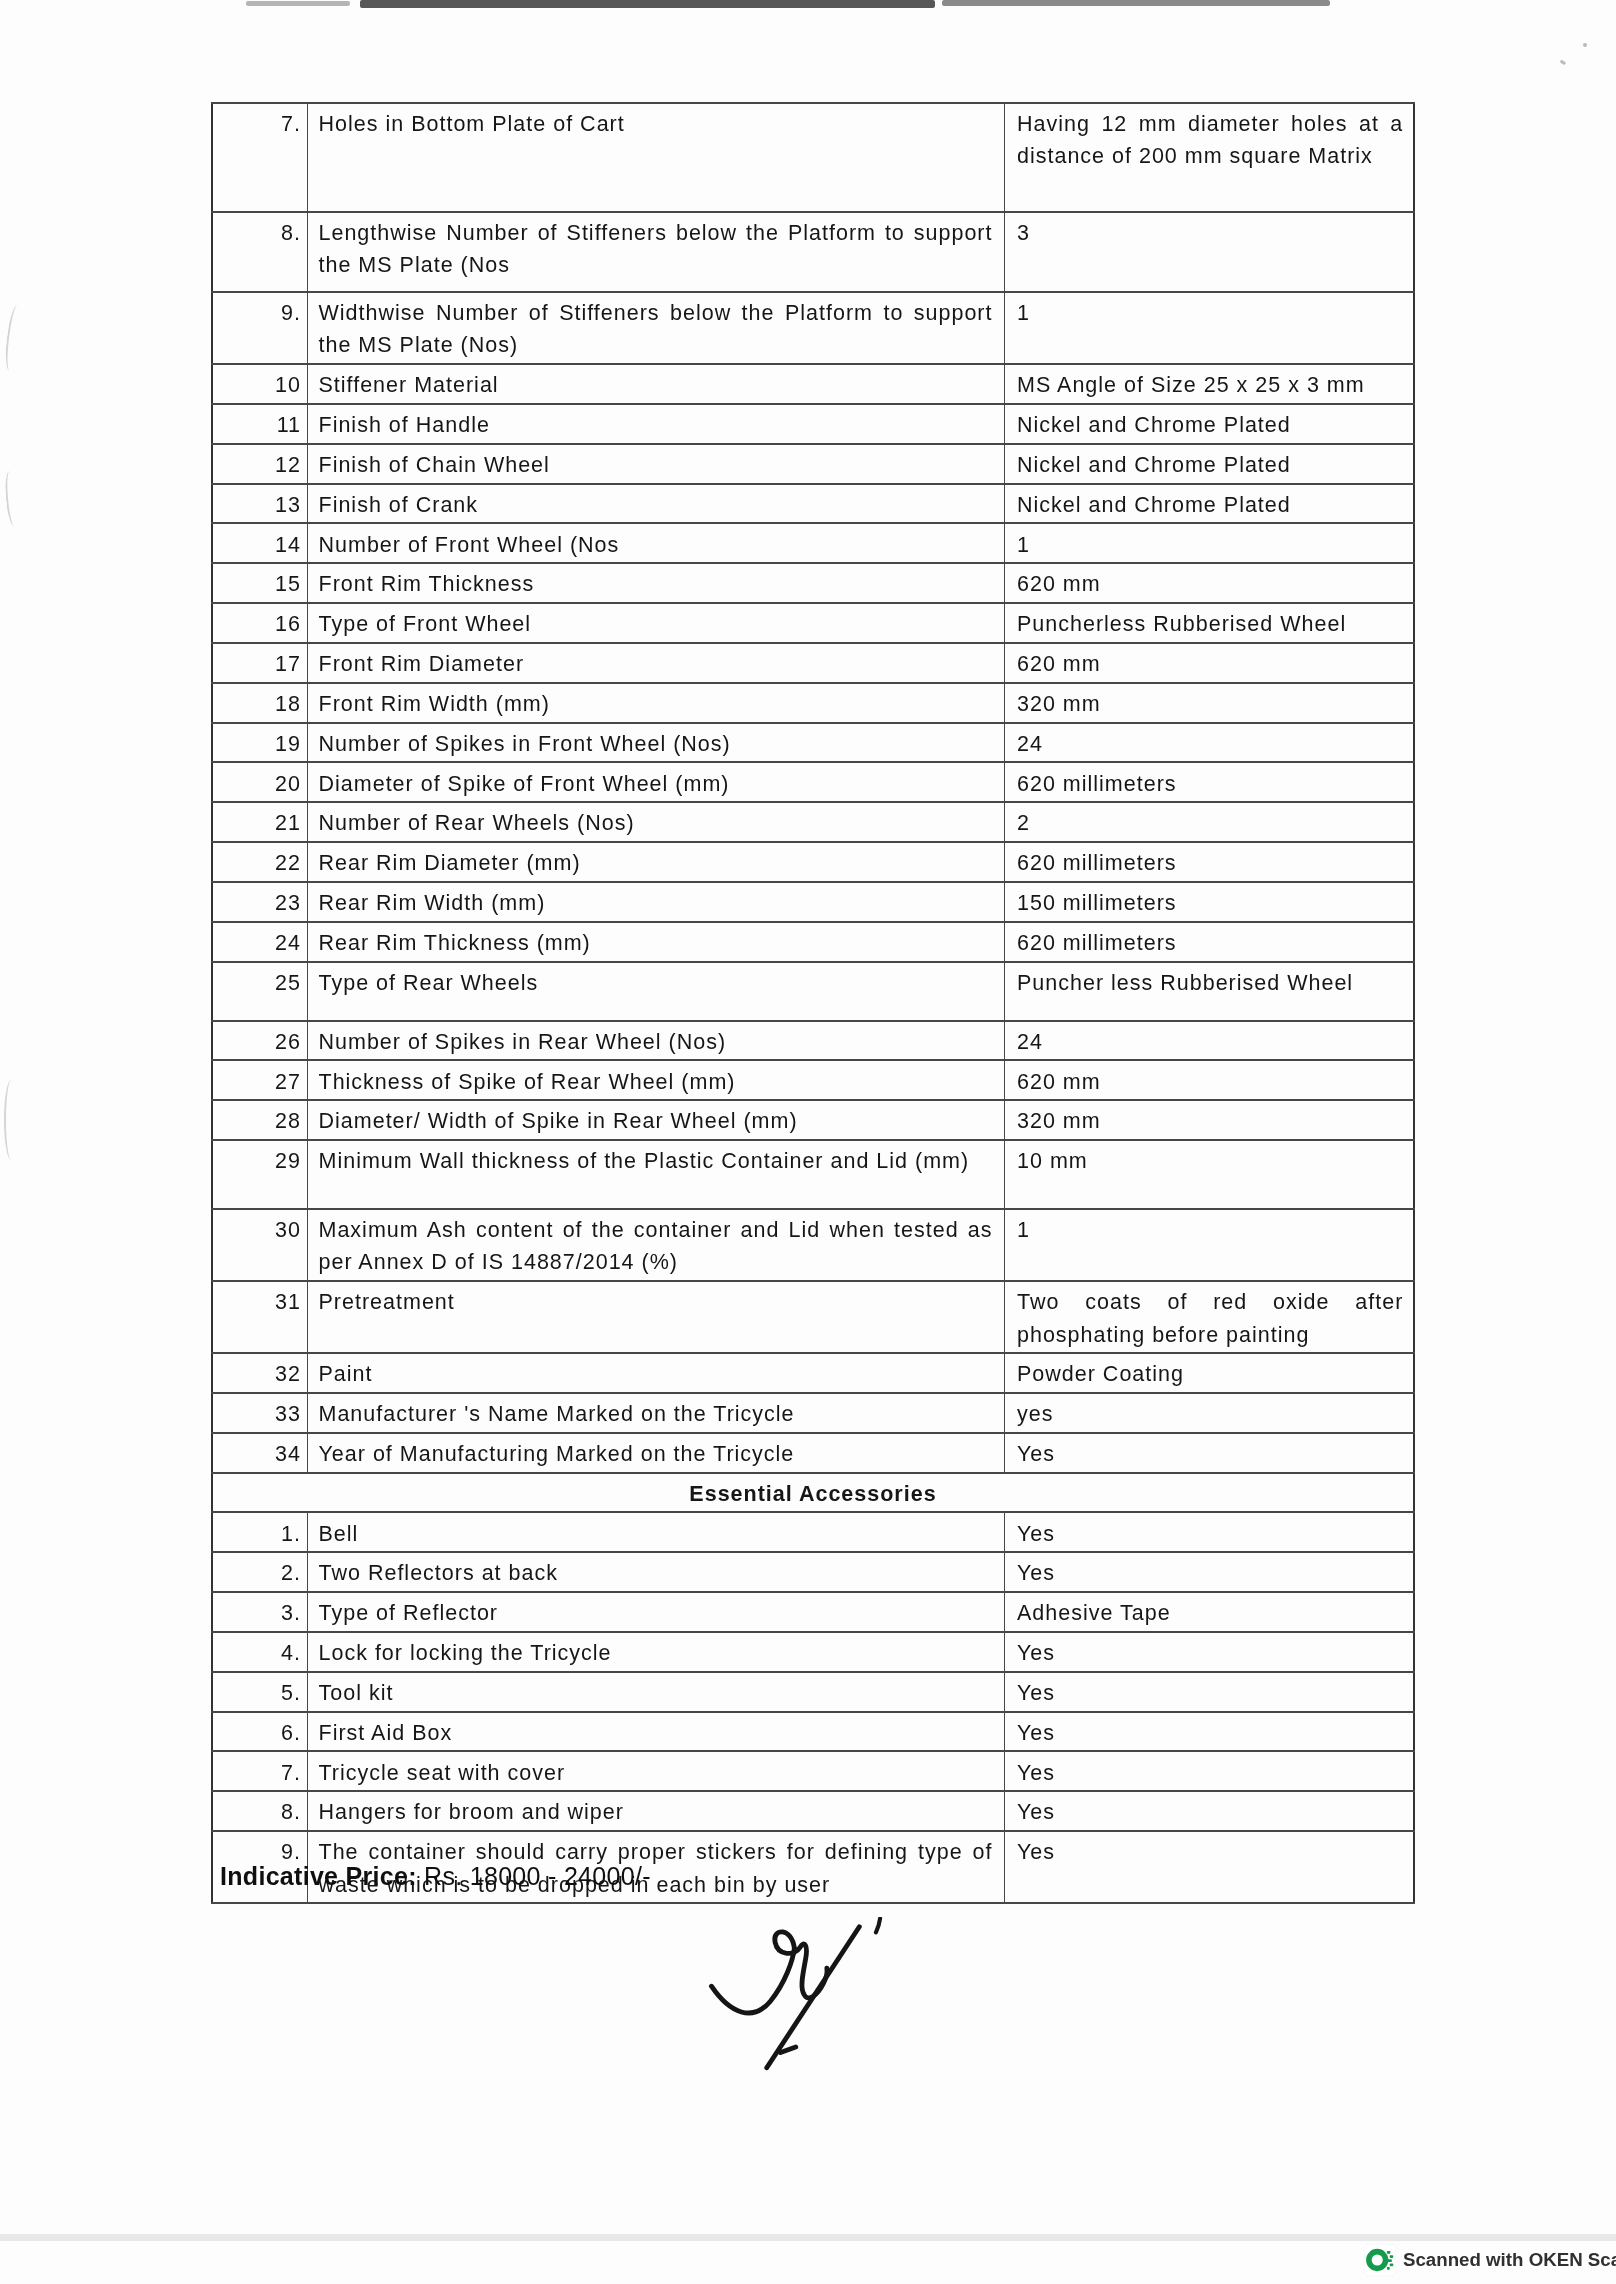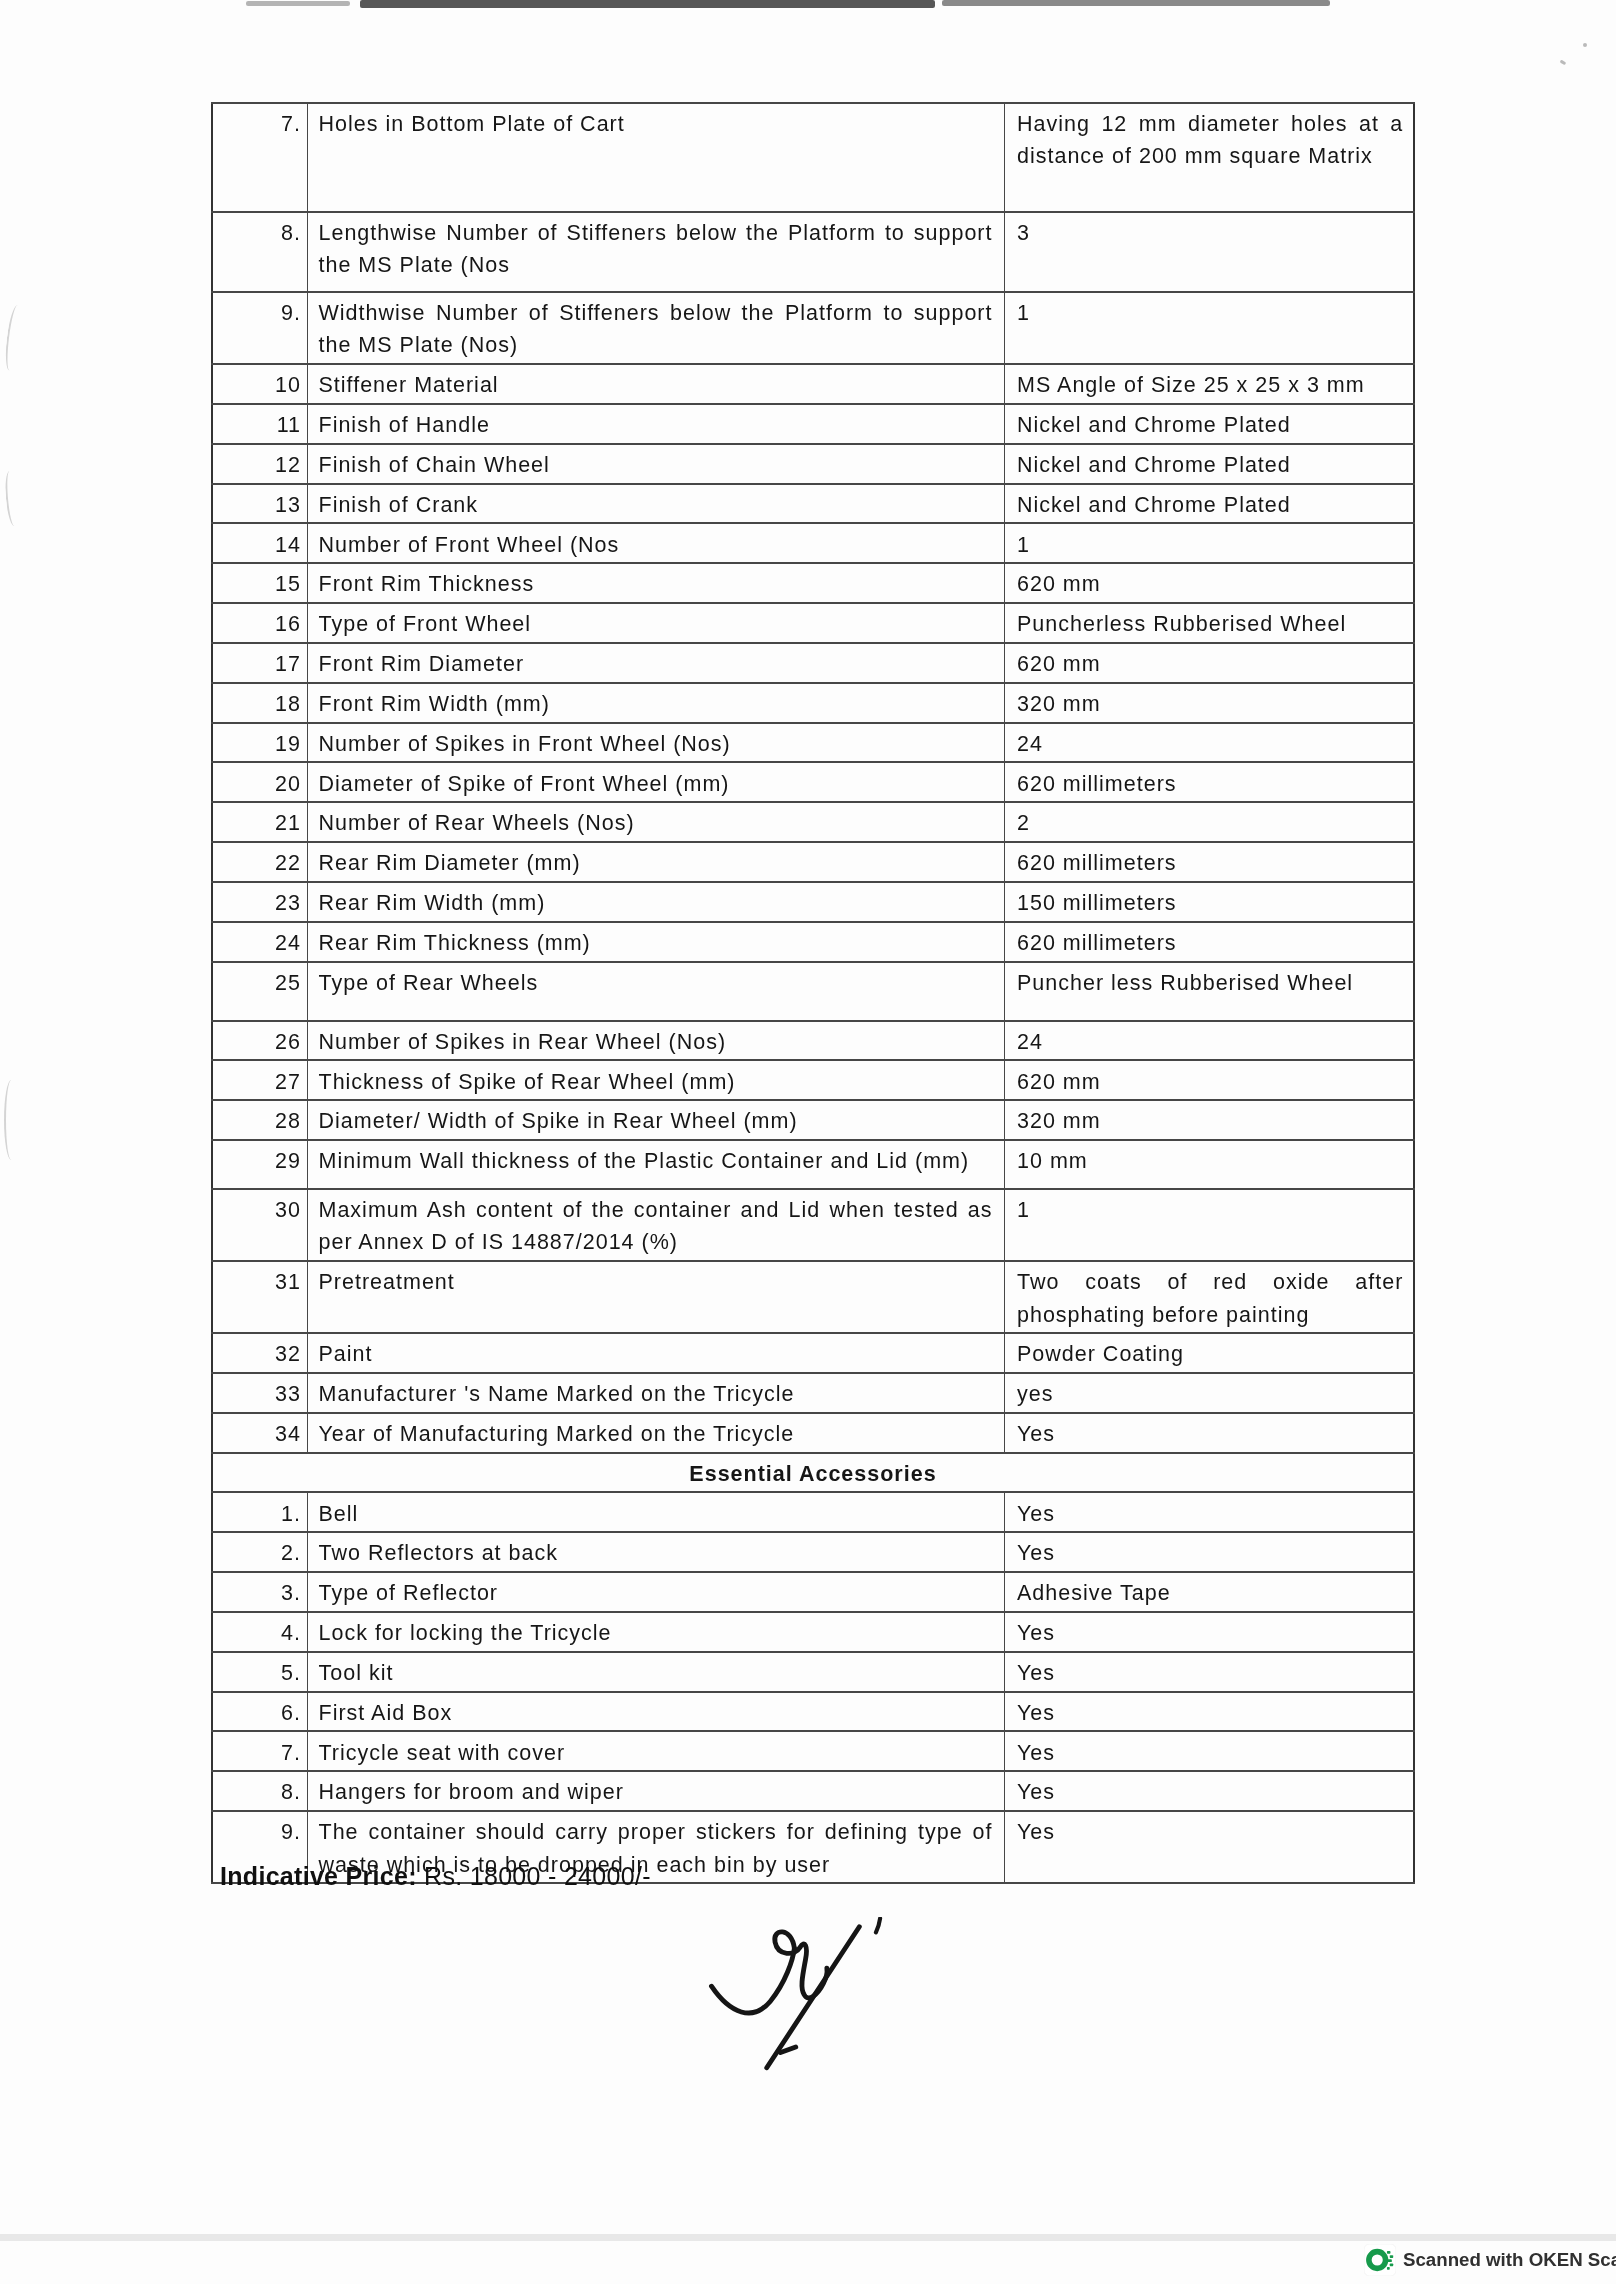--- a/index.html
+++ b/index.html
@@ -170,21 +170,21 @@
           <tr style="height: 37px;">
       <td class="c-num">27</td>
       <td class="c-desc">Thickness of Spike of Rear Wheel (mm)</td>
       <td class="c-val">620 mm</td>
     </tr>
           <tr style="height: 37px;">
       <td class="c-num">28</td>
       <td class="c-desc">Diameter/ Width of Spike in Rear Wheel (mm)</td>
       <td class="c-val">320 mm</td>
     </tr>
-          <tr style="height: 49px;">
+          <tr style="height: 69px;">
       <td class="c-num">29</td>
       <td class="c-desc">Minimum Wall thickness of the Plastic Container and Lid (mm)</td>
       <td class="c-val">10 mm</td>
     </tr>
           <tr style="height: 69px;">
       <td class="c-num">30</td>
       <td class="c-desc">Maximum Ash content of the container and Lid when tested as per Annex D of IS 14887/2014 (%)</td>
       <td class="c-val">1</td>
     </tr>
           <tr style="height: 59px;">

